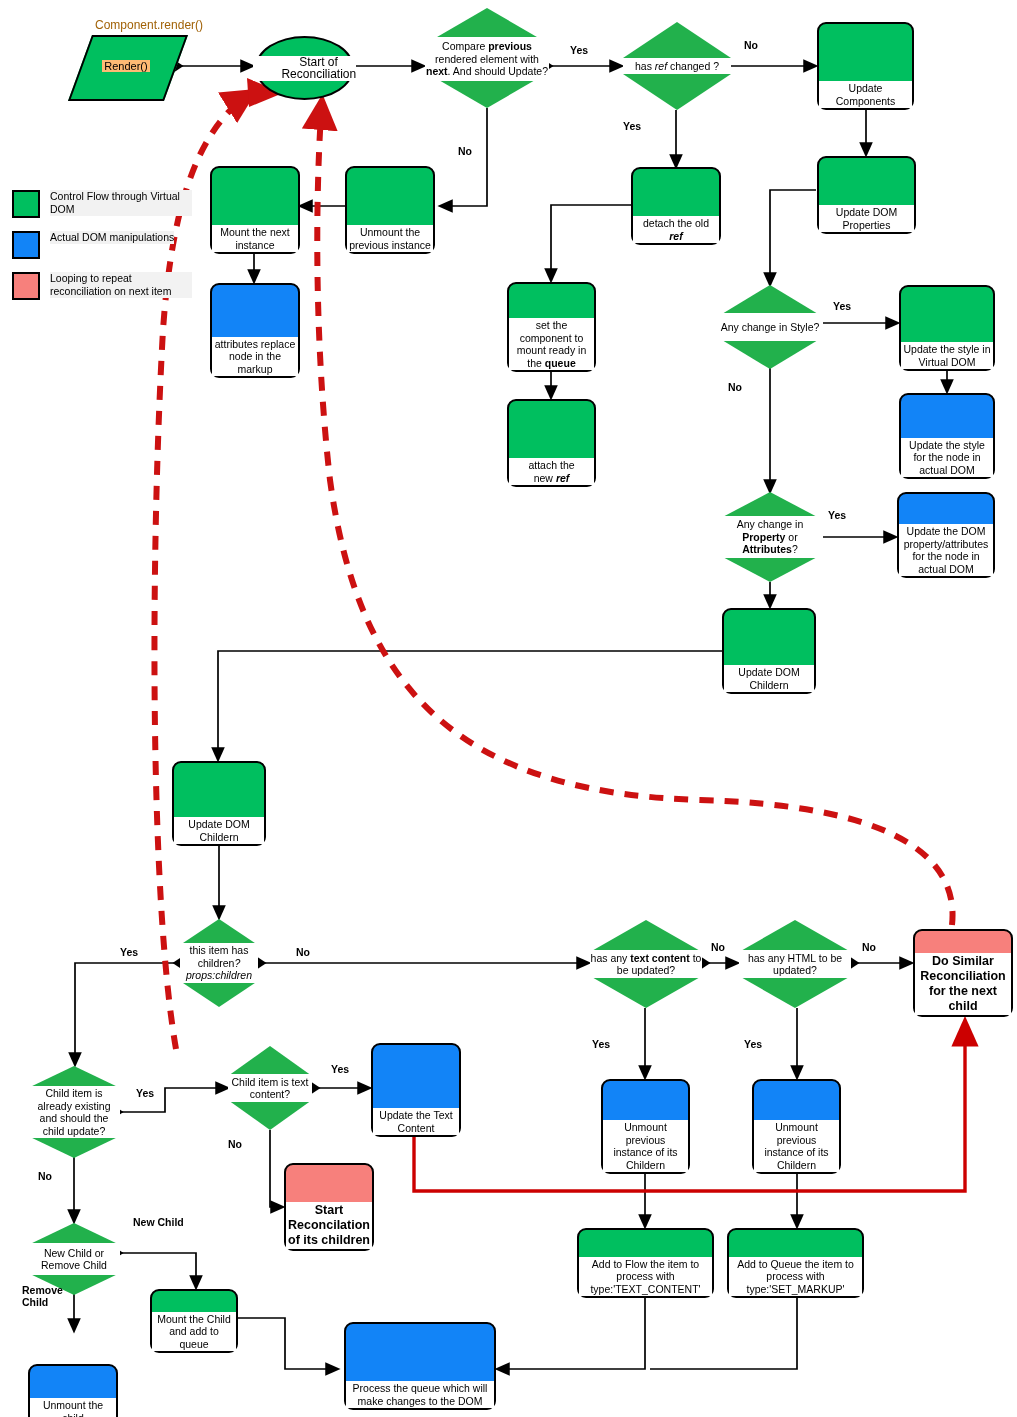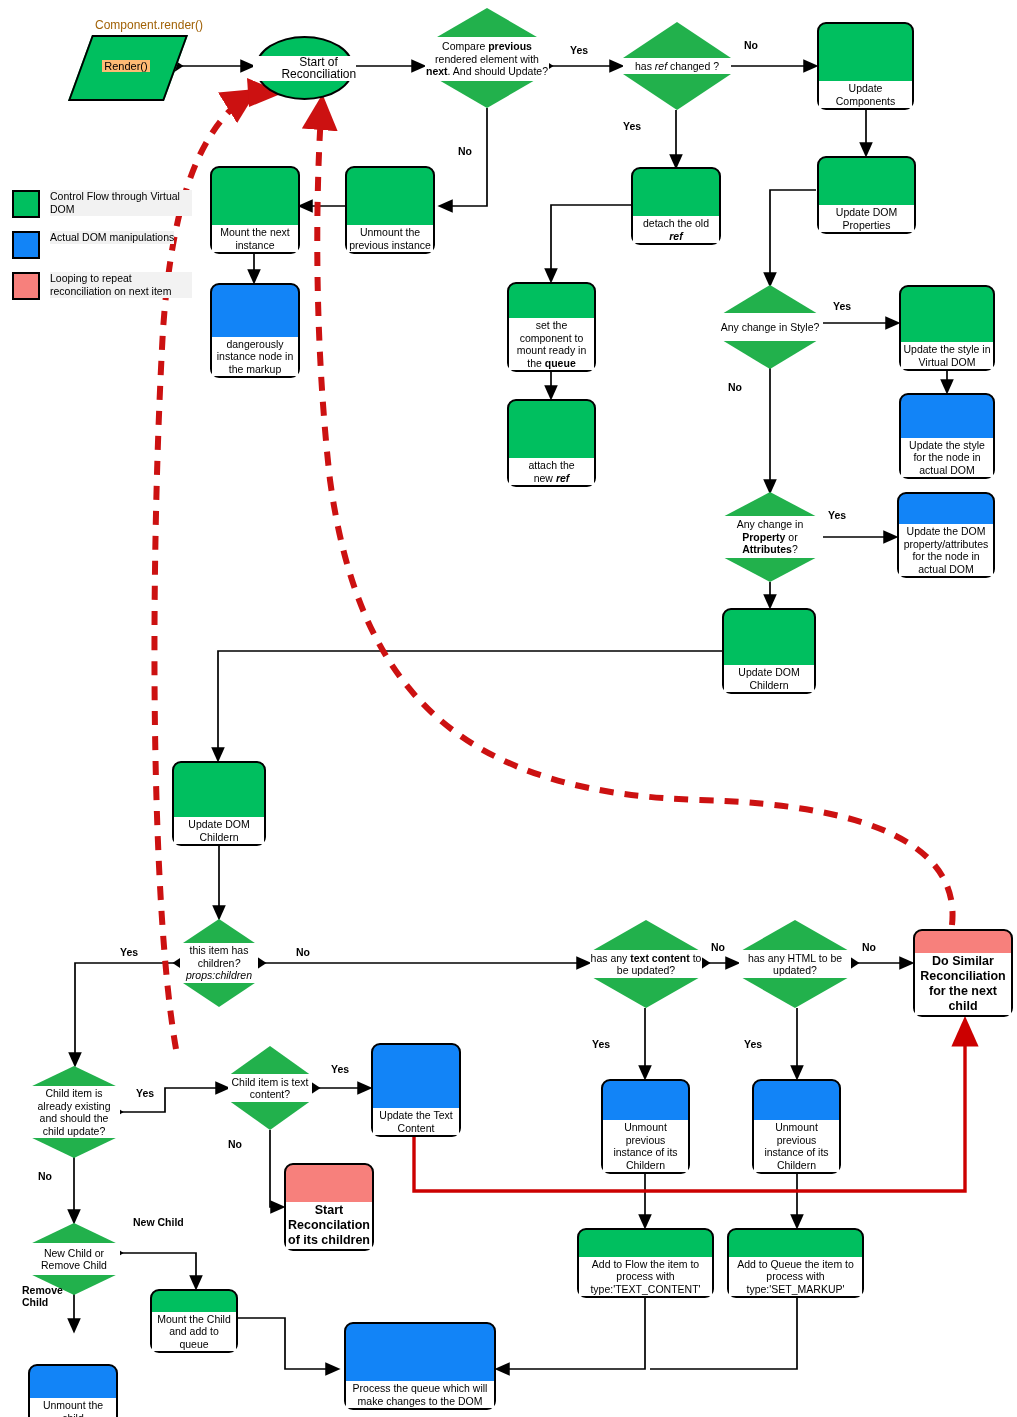--- a/index.html
+++ b/index.html
@@ -219,21 +219,21 @@
 
   <div class="node proc green" style="left:345px;top:166px;width:90px;height:88px;">
     <div class="txt">Unmount the previous instance</div>
   </div>
 
   <div class="node proc green" style="left:210px;top:166px;width:90px;height:88px;">
     <div class="txt">Mount the next instance</div>
   </div>
 
   <div class="node proc blue" style="left:210px;top:283px;width:90px;height:95px;">
-    <div class="txt">dangerously instance node in the markup</div>
+    <div class="txt">attributes replace node in the markup</div>
   </div>
 
   <div class="node proc green" style="left:507px;top:282px;width:89px;height:90px;">
     <div class="txt">set the component to mount ready in the <b>queue</b></div>
   </div>
 
   <div class="node proc green" style="left:507px;top:399px;width:89px;height:88px;">
     <div class="txt">attach the<br>new <em><b>ref</b></em></div>
   </div>
 

